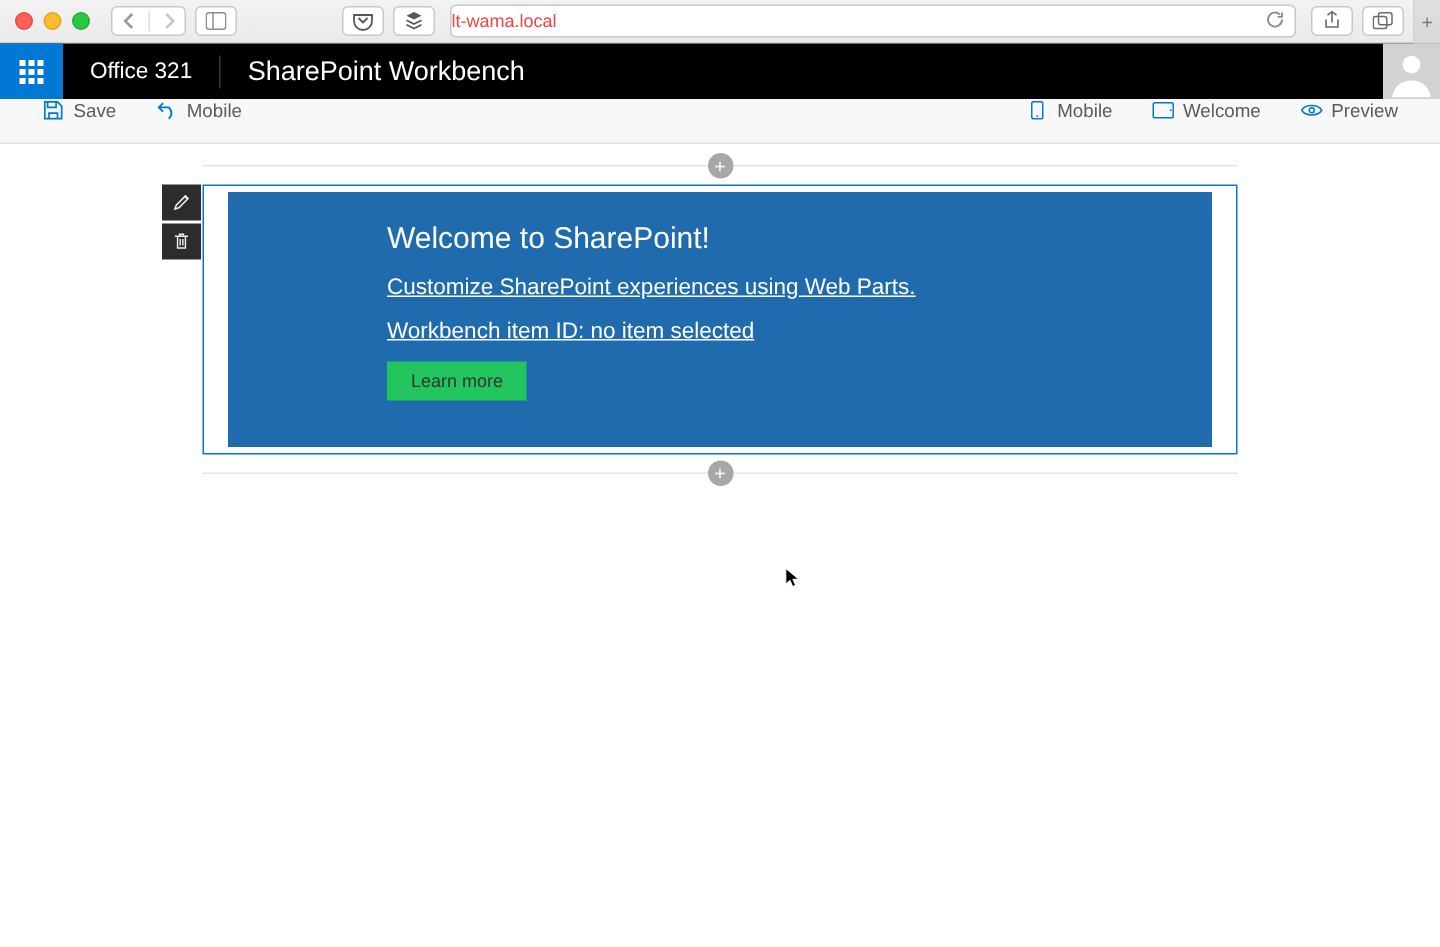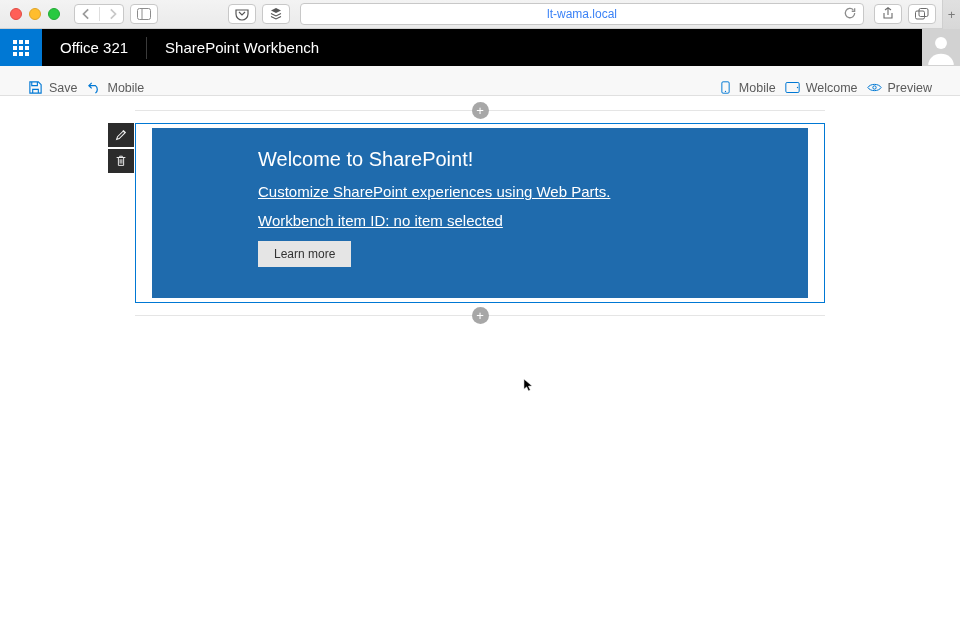--- a/index.html
+++ b/index.html
@@ -27,49 +27,49 @@
       color: #8c8c8c;
     }
     .tb-segment.double { padding: 0; }
     .tb-segment.double .half { width: 24px; display: flex; align-items: center; justify-content: center; }
     .tb-segment.double .half + .half { border-left: 1px solid #dedede; }
     .tb-group { display: flex; align-items: center; gap: 6px; }
     .tb-urlbar {
       flex: 1; height: 22px; border-radius: 4px; border: 1px solid #c8c8c8;
       background: #fff; display: flex; align-items: center; position: relative; margin: 0 10px;
     }
-    .tb-urltext { width: 100%; text-align: center; font-size: 12px; color: #3b82f6; }
+    .tb-urltext { width: 100%; font-size: 12px; color: #ef4444; }
     .tb-reload { position: absolute; right: 6px; color: #8c8c8c; font-size: 12px; }
     .newtab-strip {
       width: 18px; height: 29px; border-left: 1px solid #cfcfcf;
       background: linear-gradient(#e0e0e0, #d8d8d8);
       display: flex; align-items: center; justify-content: center; color: #7a7a7a; font-size: 13px;
       margin-left: 6px; margin-right: -10px;
     }
     
     .suite-header {
       height: 37px; background: #000; color: #fff; display: flex; align-items: center;
     }
     .waffle {
       width: 42px; height: 37px; background: #0078d4; display: flex; align-items: center; justify-content: center;
     }
     .waffle-grid {
       width: 16px; height: 16px; display: grid; grid-template-columns: repeat(3,1fr); grid-template-rows: repeat(3,1fr); gap: 2px;
     }
     .waffle-grid span { background: #fff; width: 100%; height: 100%; }
     .brand { padding: 0 18px; font-size: 15px; font-weight: 300; border-right: 1px solid #3a3a3a; height: 22px; display: flex; align-items: center; }
-    .apptitle { padding: 0 18px; font-size: 15px; font-weight: 300; }
+    .apptitle { padding: 0 18px; font-size: 18px; font-weight: 300; }
     .persona {
       margin-left: auto; width: 38px; height: 37px; background: #d2d2d2; display: flex; align-items: center; justify-content: center;
     }
     .persona svg { fill: #fff; }
     
     .cmdbar {
       height: 30px; background: #f8f8f8; border-bottom: 1px solid #e0e0e0;
-      display: flex; align-items: flex-end; padding: 0 28px; gap: 9px;
+      display: flex; align-items: flex-start; padding: 0 28px; gap: 26px;
       font-size: 12.5px; color: #5b5b5b;
     }
     .cmd { display: flex; align-items: center; gap: 6px; cursor: pointer; }
     .cmd .icon { width: 15px; height: 15px; display: inline-flex; align-items: center; justify-content: center; color: #0078d4; }
     .cmdbar .spacer { flex: 1; }
     
     .canvas-outer { height: 535px; overflow: auto; background: #fff; display: flex; justify-content: center; }
     .canvas {
       margin-top: 14px; width: 690px; position: relative;
     }
@@ -97,21 +97,21 @@
     .wp-tool {
       width: 26px; height: 24px; background: #2c2c2c; color: #eee; display: flex; align-items: center; justify-content: center;
       border: none; cursor: pointer;
     }
     .wp-hero {
       background: #1f6bad; color: #fff; padding: 20px 30px 28px 106px; min-height: 170px;
     }
     .wp-title { font-size: 20px; font-weight: 300; margin-bottom: 12px; }
     .wp-line { font-size: 15px; font-weight: 300; margin-bottom: 12px; text-decoration: underline; }
     .learn-btn {
-      display: inline-block; background: #e5e5e5; color: #333; font-size: 12px; padding: 6px 16px;
+      display: inline-block; background: #22c55e; color: #333; font-size: 12px; padding: 6px 16px;
       border: none; cursor: pointer; text-align: right;
     }
     .cursor-arrow {
       position: absolute; width: 11px; height: 15px; pointer-events: none;
     }
     svg.glyph { width: 14px; height: 14px; }
   </style>
 </head>
 <body>
 

